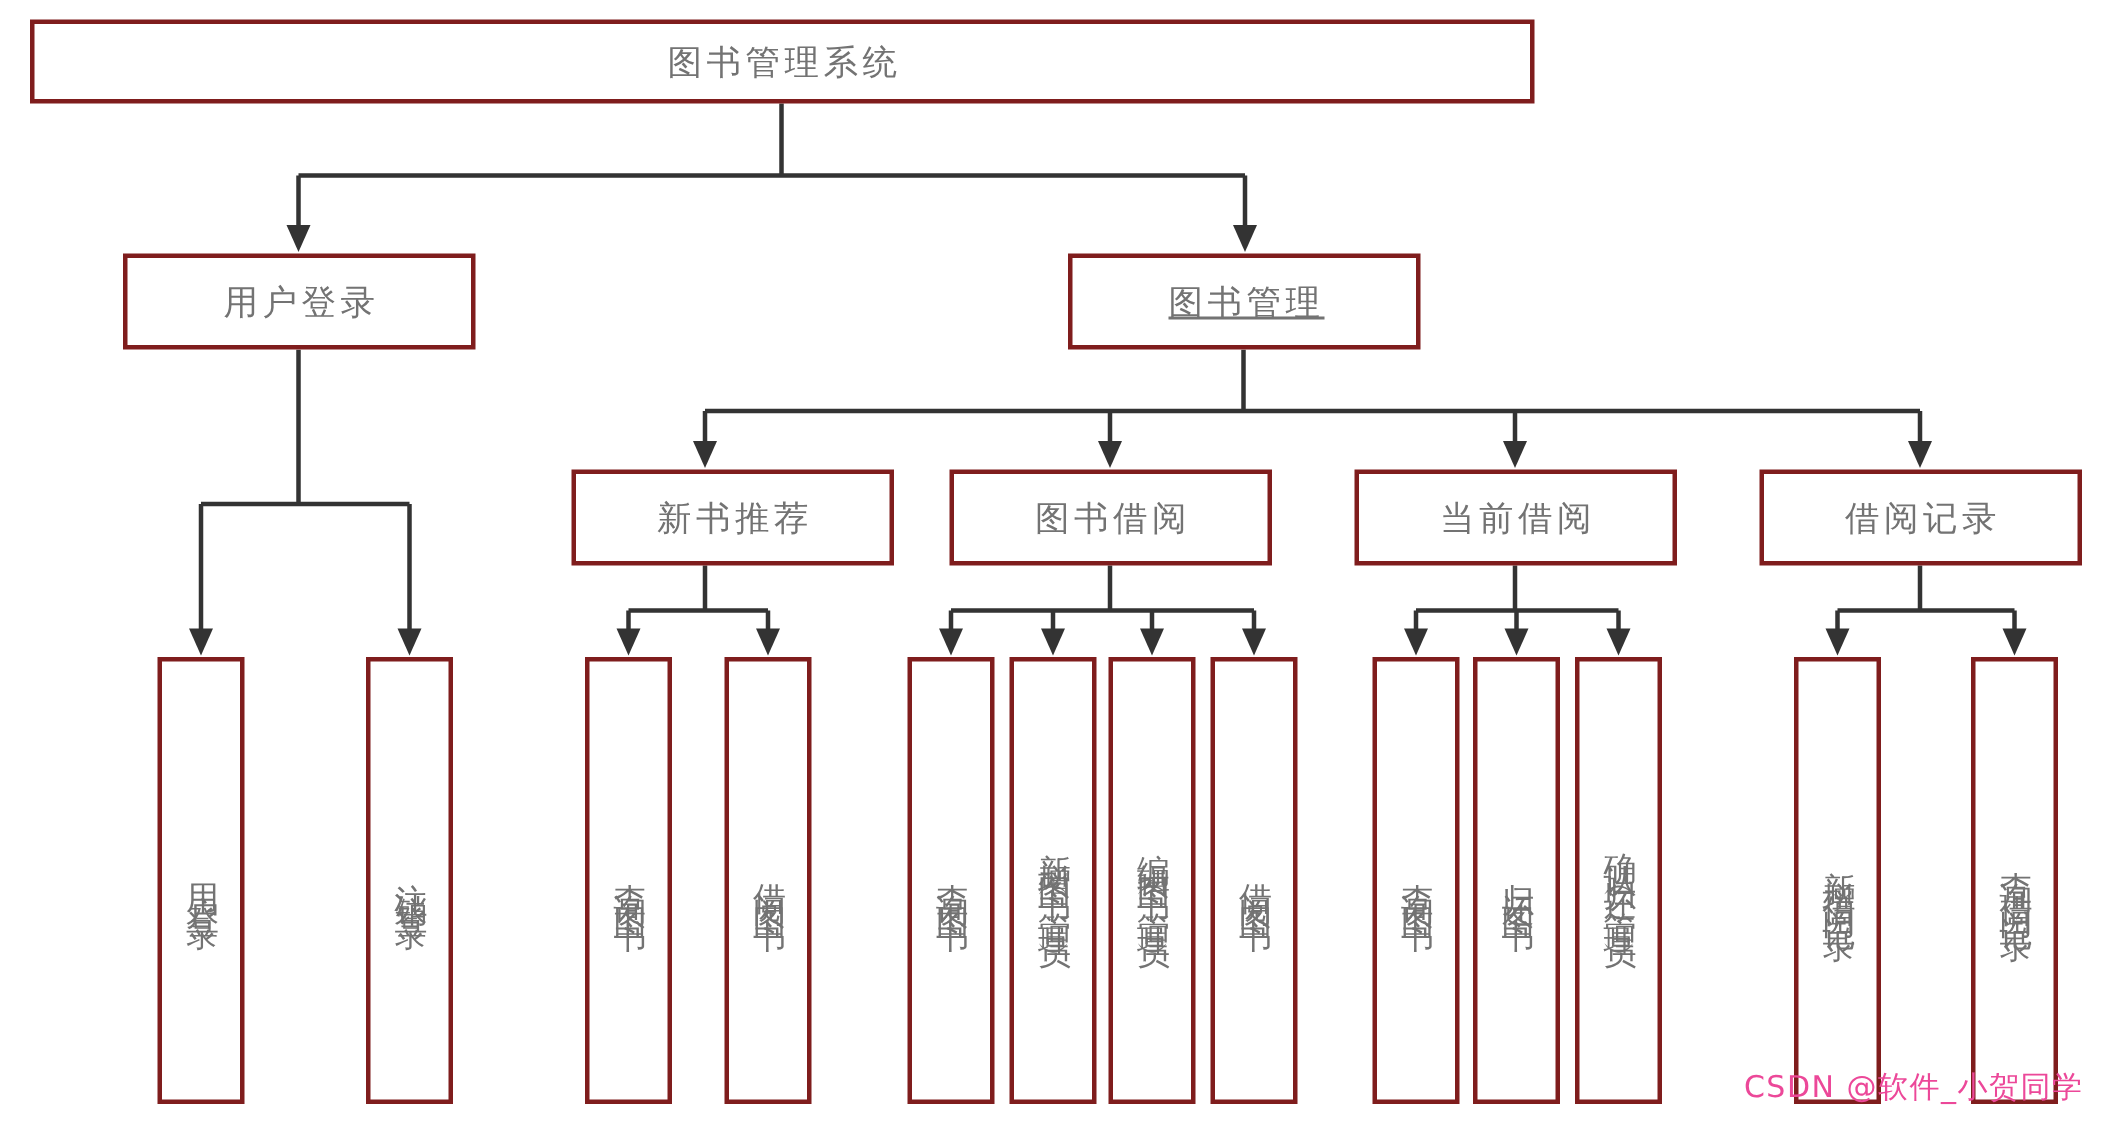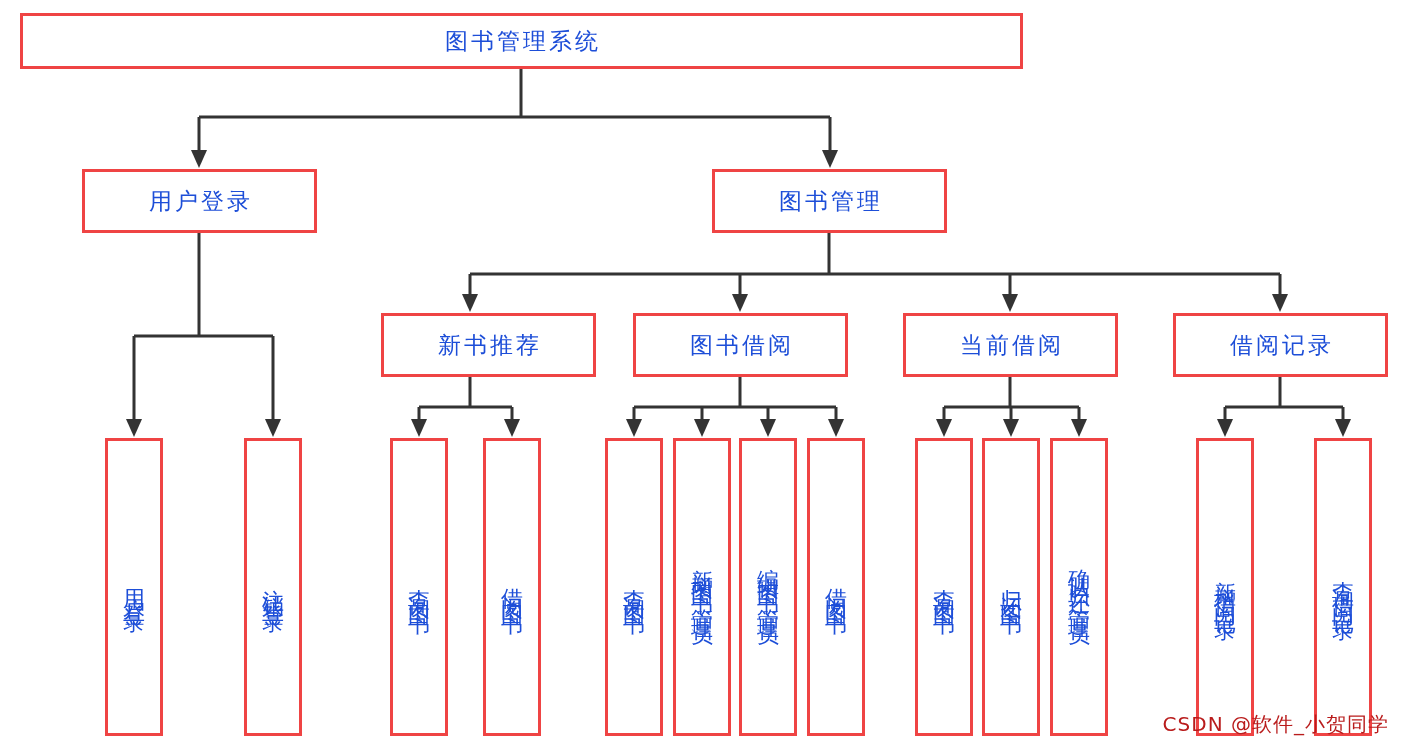--- a/index.html
+++ b/index.html
@@ -8,41 +8,41 @@
   #canvas {
     position:relative;
     width:1405px; height:747px;
     background:#ffffff;
     overflow:hidden;
   }
   #connectors { position:absolute; left:0; top:0; width:1405px; height:747px; }
   .node {
     position:absolute;
     background:#ffffff;
-    border:3px solid #ef4444;
-    color:#1d4ed8;
+    border:3px solid #7f1d1d;
+    color:#737373;
     display:flex;
     align-items:center;
     justify-content:center;
     text-align:center;
   }
   .h  { font-size:23px; letter-spacing:3px; text-indent:3px; white-space:nowrap; }
   .v  {
     writing-mode:vertical-rl;
     text-orientation:mixed;
     font-size:22px;
     letter-spacing:8px;
     line-height:1;
   }
   .watermark {
     position:absolute;
     right:16px; bottom:9px;
     font-size:20px;
     letter-spacing:1px;
-    color:#b91c1c;
+    color:#ec4899;
     z-index:5;
     white-space:nowrap;
   }
 </style>
 </head>
 <body>
 
 <div id="canvas">
 
   <svg id="connectors" viewBox="0 0 1405 747" xmlns="http://www.w3.org/2000/svg">
@@ -81,21 +81,21 @@
       <polygon points="1003,419 1019,419 1011,437"></polygon>
       <polygon points="1071,419 1087,419 1079,437"></polygon>
       <polygon points="1217,419 1233,419 1225,437"></polygon>
       <polygon points="1335,419 1351,419 1343,437"></polygon>
     </g>
   </svg>
 
   <div class="node h" style="left:20px; top:13px; width:1003px; height:56px;">图书管理系统</div>
 
   <div class="node h" style="left:82px; top:169px; width:235px; height:64px;">用户登录</div>
-  <div class="node h" style="left:712px; top:169px; width:235px; height:64px;">图书管理</div>
+  <div class="node h" style="left:712px; top:169px; width:235px; height:64px;text-decoration:underline;">图书管理</div>
 
   <div class="node h" style="left:381px; top:313px; width:215px; height:64px;">新书推荐</div>
   <div class="node h" style="left:903px; top:313px; width:215px; height:64px;">当前借阅</div>
   <div class="node h" style="left:633px; top:313px; width:215px; height:64px;">图书借阅</div>
   <div class="node h" style="left:1173px; top:313px; width:215px; height:64px;">借阅记录</div>
 
   <div class="node v" style="left:105px; top:438px; width:58px; height:298px;">用户登录</div>
   <div class="node v" style="left:244px; top:438px; width:58px; height:298px;">注销登录</div>
 
   <div class="node v" style="left:390px; top:438px; width:58px; height:298px;">查询图书</div>

